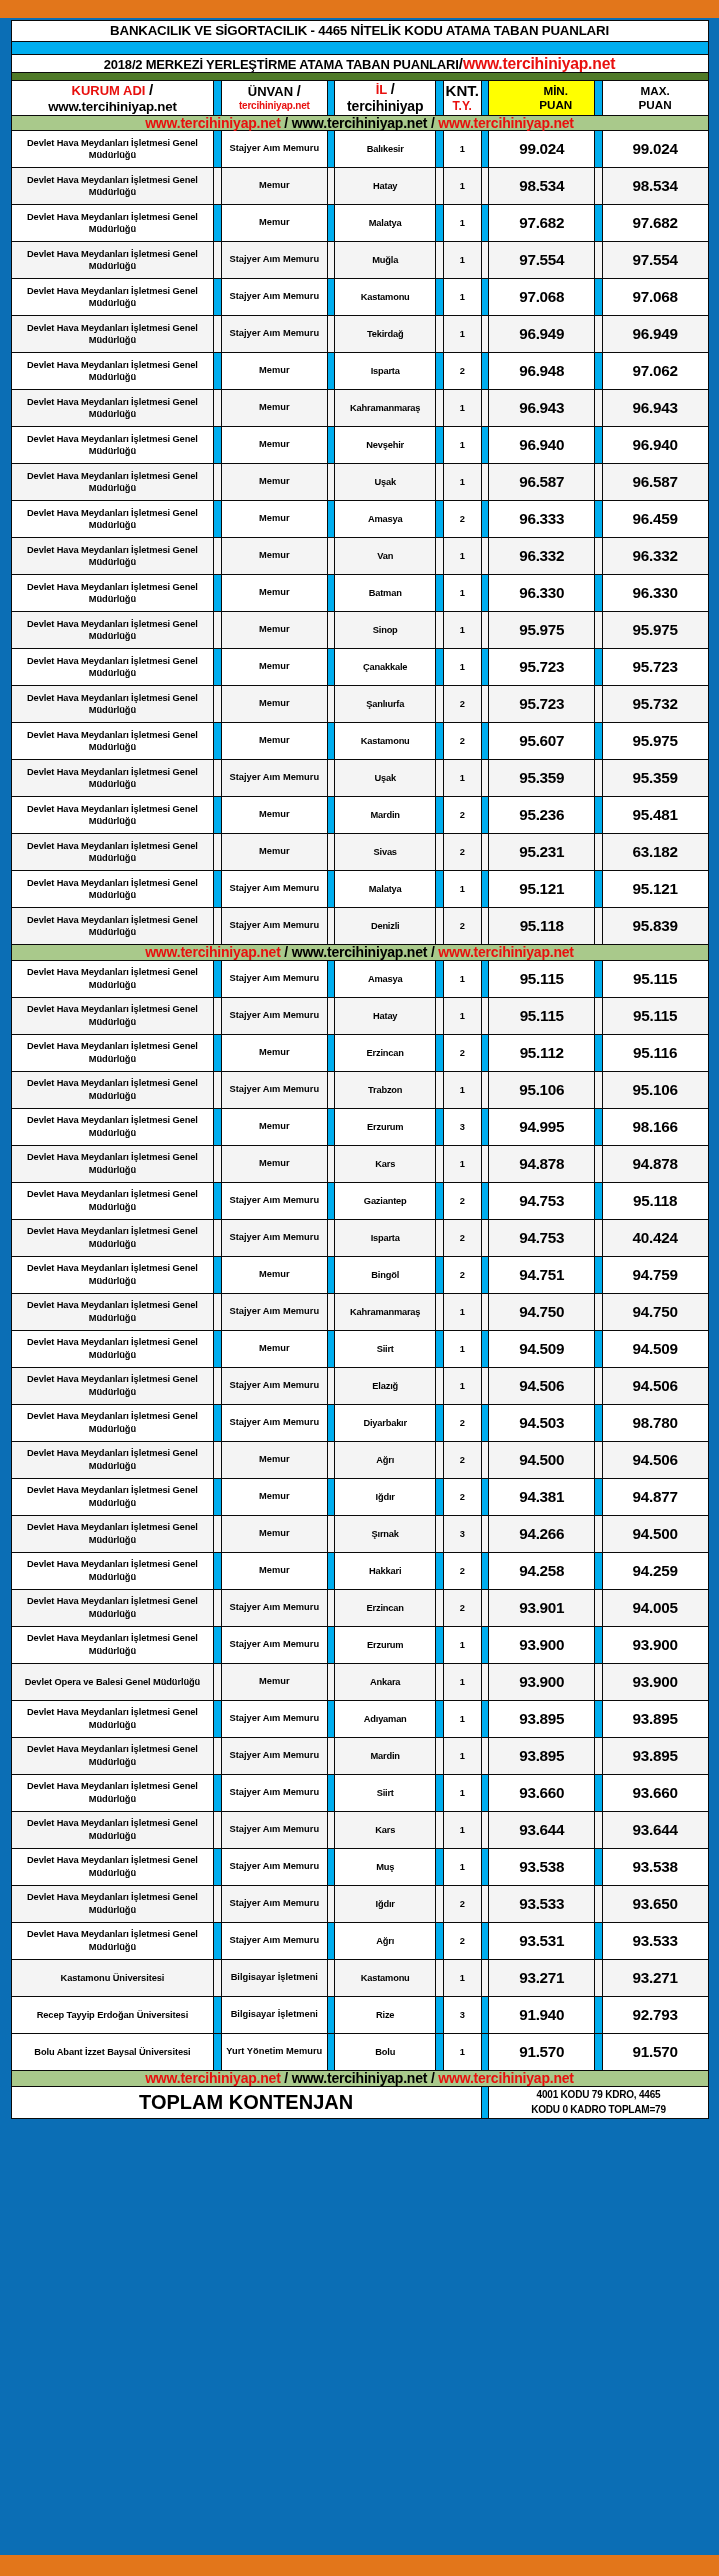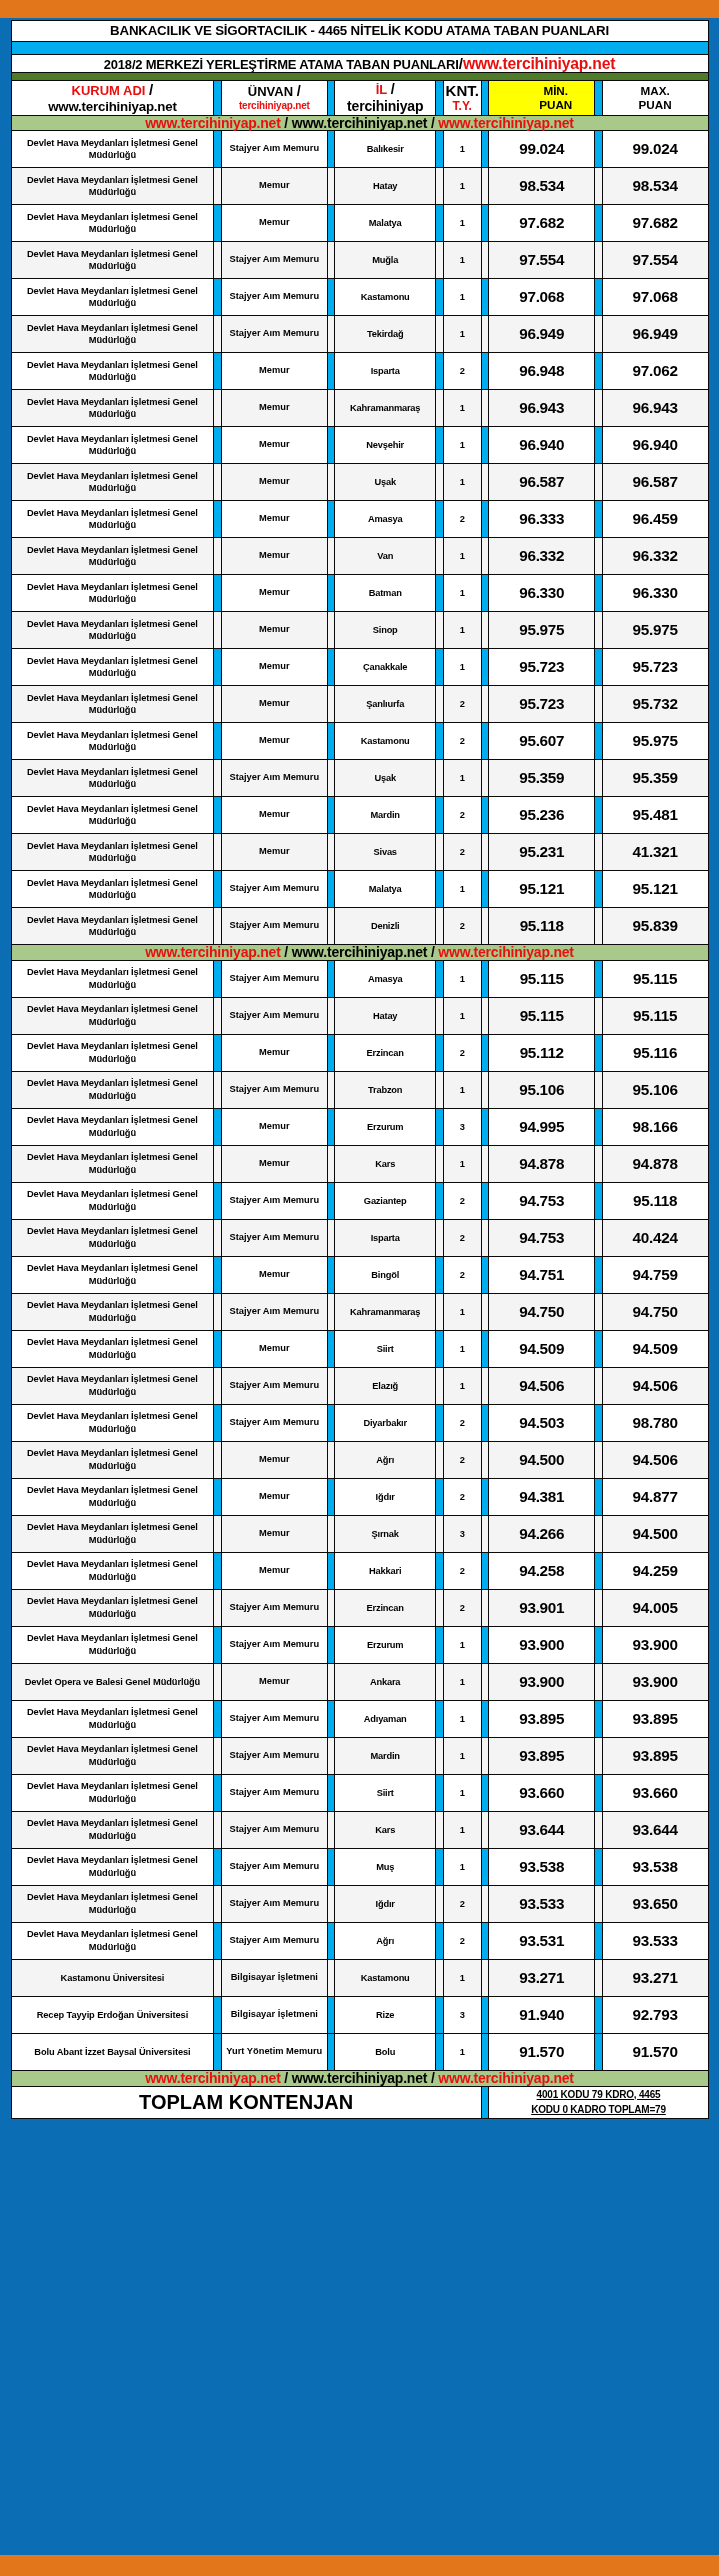--- a/index.html
+++ b/index.html
@@ -157,21 +157,21 @@
 
   
   .foot-label {
     font-size: 20px; font-weight: bold; color:#000;
     padding: 6.5px 0 8px 0; letter-spacing: 0px;
   }
   .foot-note {
     font-size: 10px; font-weight: bold; color:#000;
     line-height: 1.55; padding: 3.2px 1.6px; letter-spacing:-0.2px;
   }
-  .foot-note span { display:block;text-decoration:underline; }
+  .foot-note span { display:block; }
 </style>
 </head>
 <body>
 
 <div class="page">
 
   <div class="bar-top"></div>
 
   <div class="body-wrap">
     <div class="side-rail"></div>
@@ -504,21 +504,21 @@
               <td class="c-kurum">Devlet Hava Meydanları İşletmesi Genel Müdürlüğü</td>
               <td class="sep-cell"></td>
               <td class="c-unvan">Memur</td>
               <td class="sep-cell"></td>
               <td class="c-il">Sivas</td>
               <td class="sep-cell"></td>
               <td class="c-knt">2</td>
               <td class="sep-cell"></td>
               <td class="c-min">95.231</td>
               <td class="sep-cell"></td>
-              <td class="c-max">41.321</td>
+              <td class="c-max">63.182</td>
             </tr>
             <tr class="data">
               <td class="c-kurum">Devlet Hava Meydanları İşletmesi Genel Müdürlüğü</td>
               <td class="sep-cell"></td>
               <td class="c-unvan">Stajyer Aım Memuru</td>
               <td class="sep-cell"></td>
               <td class="c-il">Malatya</td>
               <td class="sep-cell"></td>
               <td class="c-knt">1</td>
               <td class="sep-cell"></td>

